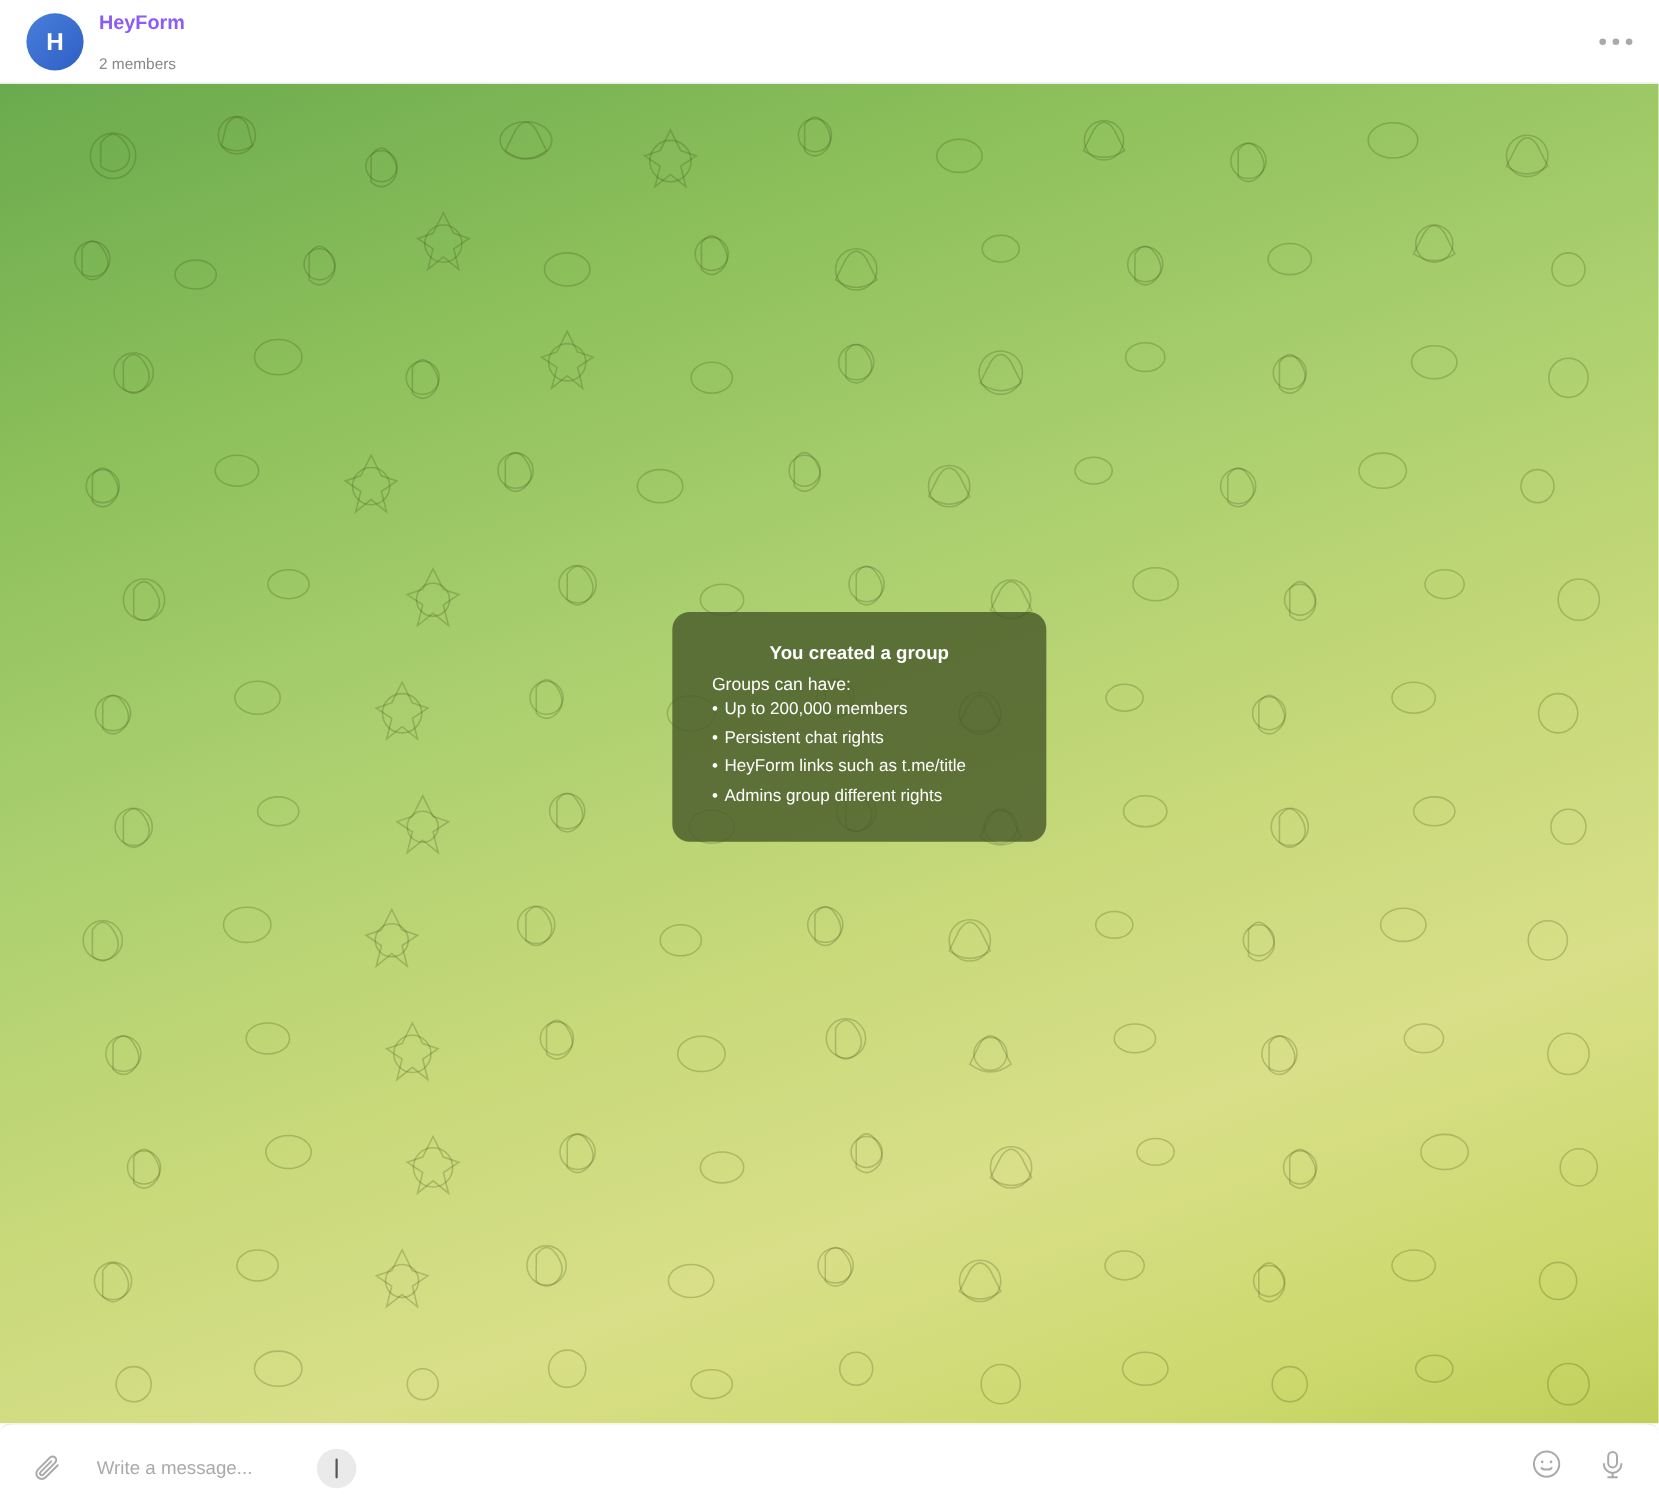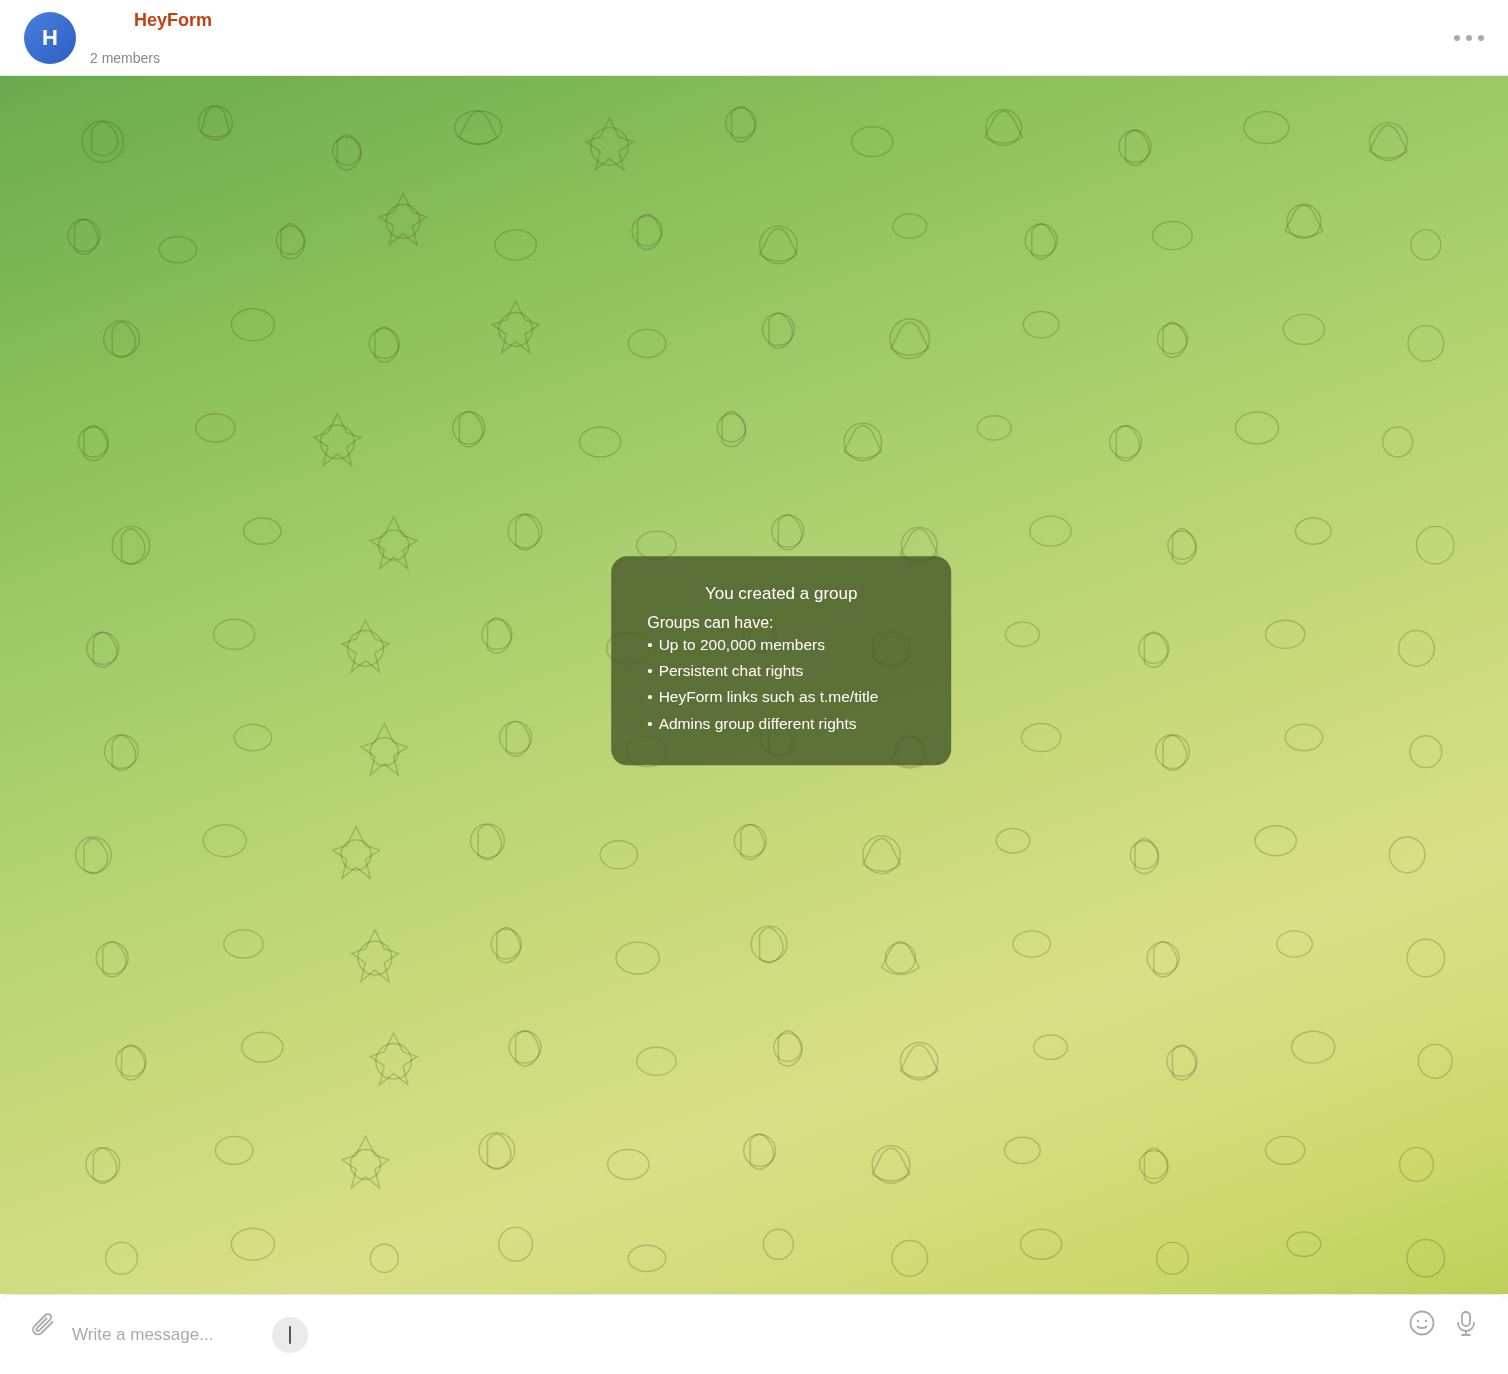--- a/index.html
+++ b/index.html
@@ -48,22 +48,21 @@
     }
 
     .header-info {
       display: flex;
       flex-direction: column;
     }
 
     .header-title {
       font-size: 18px;
       font-weight: 600;
-      color: #c2410c;
-      margin-left: 44px;
+      color: #8b5cf6;
     }
 
     .header-subtitle {
       font-size: 14px;
       color: #888;
       margin-top: 19px;
     }
 
     .header-menu {
       display: flex;
@@ -100,21 +99,21 @@
       background: rgba(72, 90, 42, 0.82);
       border-radius: 16px;
       padding: 28px 36px;
       color: #fff;
       max-width: 420px;
       min-width: 340px;
     }
 
     .bubble-title {
       font-size: 17px;
-      font-weight: 400;
+      font-weight: 700;
       text-align: center;
       margin-bottom: 10px;
     }
 
     .bubble-subtitle {
       font-size: 16px;
       font-weight: 500;
       margin-bottom: 0;
     }
 
@@ -125,26 +124,27 @@
       gap: 6px;
     }
 
     .bullet {
       flex-shrink: 0;
     }
 
     
     .bottom-bar {
       display: flex;
+      align-items: center;
       padding: 14px 28px;
       background: #fff;
       border-top: 1px solid #e8e8e8;
       height: 80px;
       flex-shrink: 0;
-      gap: 16px;
+      gap: 32px;
       border-radius: 10px;
     }
 
     .attach-icon {
       color: #aaa;
       font-size: 26px;
       cursor: pointer;
       line-height: 1;
     }
 

